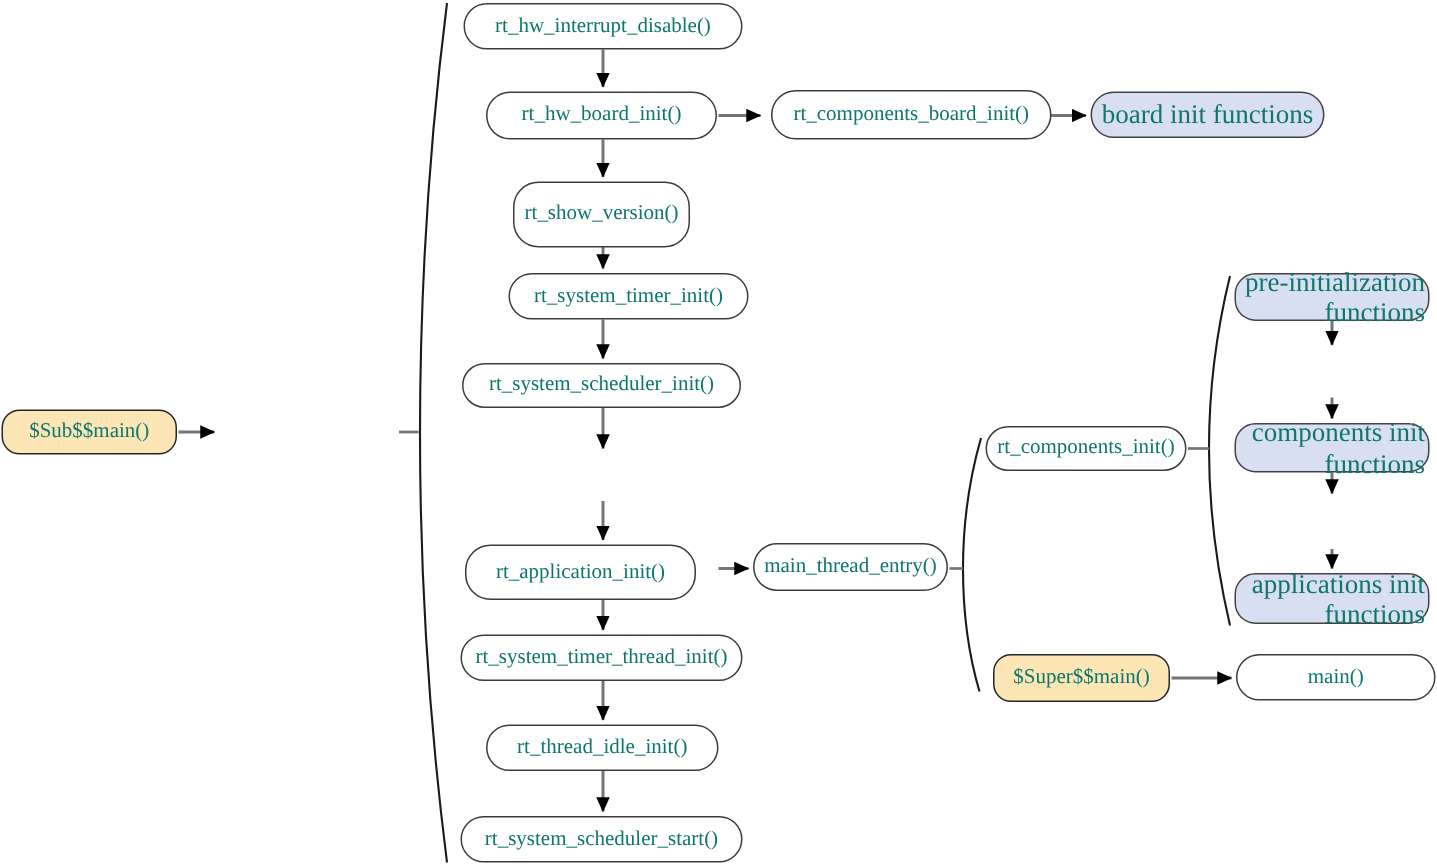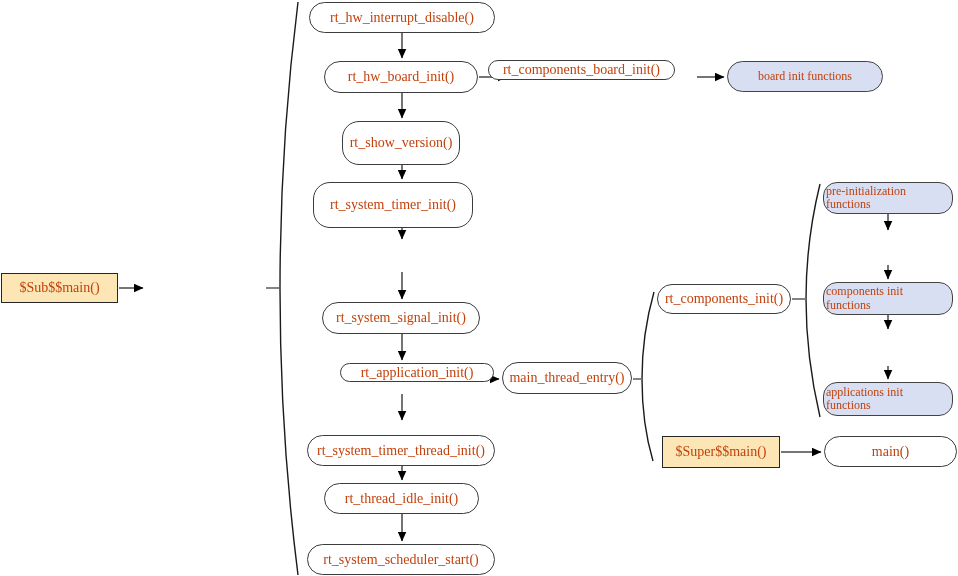--- a/index.html
+++ b/index.html
@@ -8,29 +8,29 @@
     width:958px;height:576px;
     background:#ffffff;
     font-family:"Liberation Serif","DejaVu Serif",serif;
     overflow:hidden;
   }
   .wires{position:absolute;left:0;top:0;width:958px;height:576px;}
   .node{
     position:absolute;box-sizing:border-box;
     border:1.4px solid #3c3c3c;border-radius:17px;background:#ffffff;
     display:flex;align-items:center;justify-content:center;
-    font-size:14px;line-height:1.12;color:#c2410c;text-align:left;
+    font-size:14px;line-height:1.12;color:#0f766e;text-align:right;
     white-space:nowrap;
   }
   .node.blue{
     background:#d9dff2;border-radius:14px;border-color:#434343;
-    font-size:12px;white-space:normal;padding:0 2px;
+    font-size:18px;white-space:normal;padding:0 2px;
   }
   .node.rect{
-    border-radius:0;background:#fce6b5;border:1.5px solid #262626;
+    border-radius:12px;background:#fce6b5;border:1.5px solid #262626;
   }
 </style>
 </head>
 <body>
 
 <div class="canvas">
 
   <svg class="wires" viewBox="0 0 958 576">
     <defs>
       <marker id="ah" markerWidth="11" markerHeight="9" refX="9.5" refY="4.5" orient="auto" markerUnits="userSpaceOnUse">
@@ -68,46 +68,46 @@
     <line x1="888" y1="366" x2="888" y2="379" stroke="#757575" stroke-width="2" marker-end="url(#ah)"></line>
   </svg>
 
   <div class="node rect" style="left:1px;top:273px;width:117px;height:30px;">$Sub$$main()</div>
 
 
   <div class="node" style="left:309px;top:2px;width:186px;height:31px;">rt_hw_interrupt_disable()</div>
 
   <div class="node" style="left:324px;top:61px;width:154px;height:32px;">rt_hw_board_init()</div>
 
-  <div class="node" style="left:488px;top:60px;width:187px;height:20px;">rt_components_board_init()</div>
+  <div class="node" style="left:514px;top:60px;width:187px;height:33px;">rt_components_board_init()</div>
 
   <div class="node blue" style="left:727px;top:61px;width:156px;height:31px;border-radius:16px;">board init functions</div>
 
   <div class="node" style="left:342px;top:121px;width:118px;height:44px;">rt_show_version()</div>
 
-  <div class="node" style="left:313px;top:182px;width:160px;height:46px;">rt_system_timer_init()</div>
+  <div class="node" style="left:339px;top:182px;width:160px;height:31px;">rt_system_timer_init()</div>
+
+  <div class="node" style="left:308px;top:242px;width:186px;height:30px;">rt_system_scheduler_init()</div>
 
 
-  <div class="node" style="left:322px;top:302px;width:158px;height:32px;">rt_system_signal_init()</div>
-
-  <div class="node" style="left:340px;top:363px;width:154px;height:19px;">rt_application_init()</div>
+  <div class="node" style="left:310px;top:363px;width:154px;height:37px;">rt_application_init()</div>
 
   <div class="node" style="left:502px;top:362px;width:130px;height:32px;">main_thread_entry()</div>
 
   <div class="node" style="left:657px;top:284px;width:134px;height:30px;">rt_components_init()</div>
 
   <div class="node blue" style="left:823px;top:182px;width:130px;height:32px;">pre-initialization functions</div>
 
 
   <div class="node blue" style="left:823px;top:282px;width:130px;height:33px;">components init functions</div>
 
 
   <div class="node blue" style="left:823px;top:382px;width:130px;height:34px;">applications init functions</div>
 
-  <div class="node" style="left:307px;top:423px;width:188px;height:31px;margin-top:12px;">rt_system_timer_thread_init()</div>
+  <div class="node" style="left:307px;top:423px;width:188px;height:31px;">rt_system_timer_thread_init()</div>
 
   <div class="node" style="left:324px;top:483px;width:155px;height:31px;">rt_thread_idle_init()</div>
 
   <div class="node" style="left:307px;top:544px;width:188px;height:31px;">rt_system_scheduler_start()</div>
 
   <div class="node rect" style="left:662px;top:436px;width:118px;height:32px;">$Super$$main()</div>
 
   <div class="node" style="left:824px;top:436px;width:133px;height:31px;">main()</div>
 
 </div>

